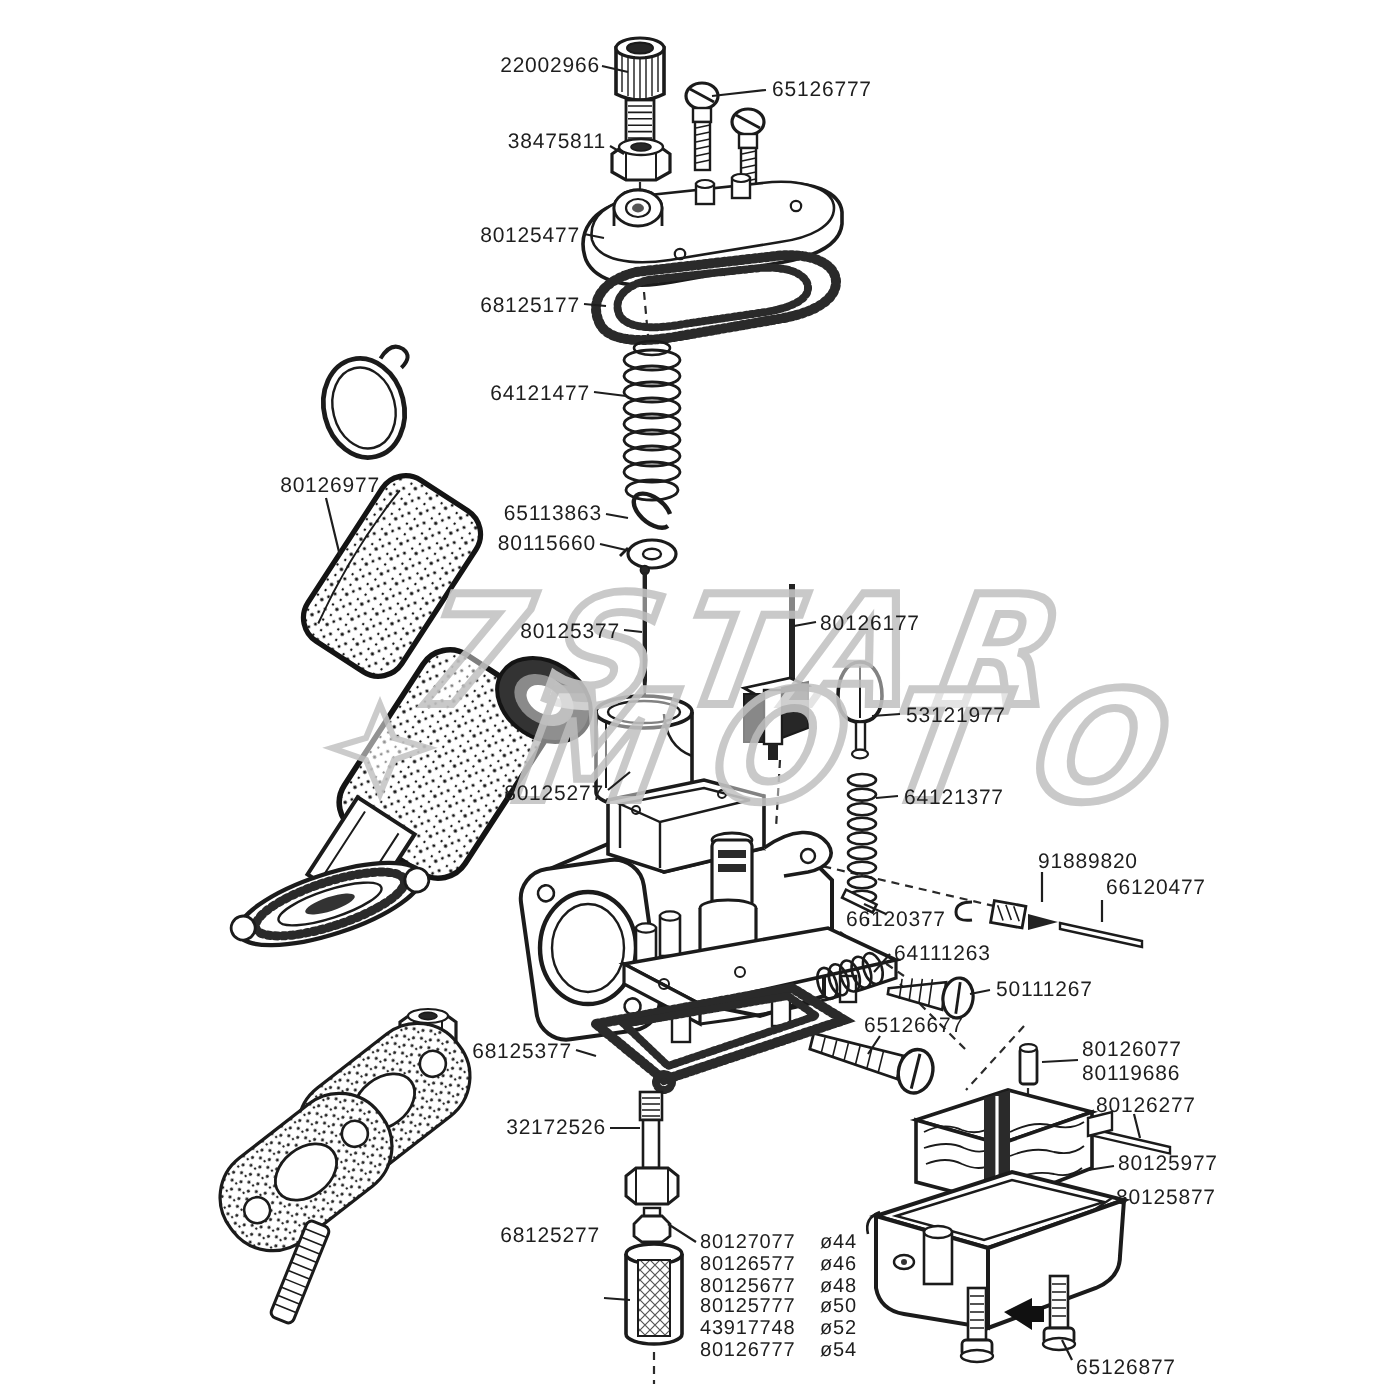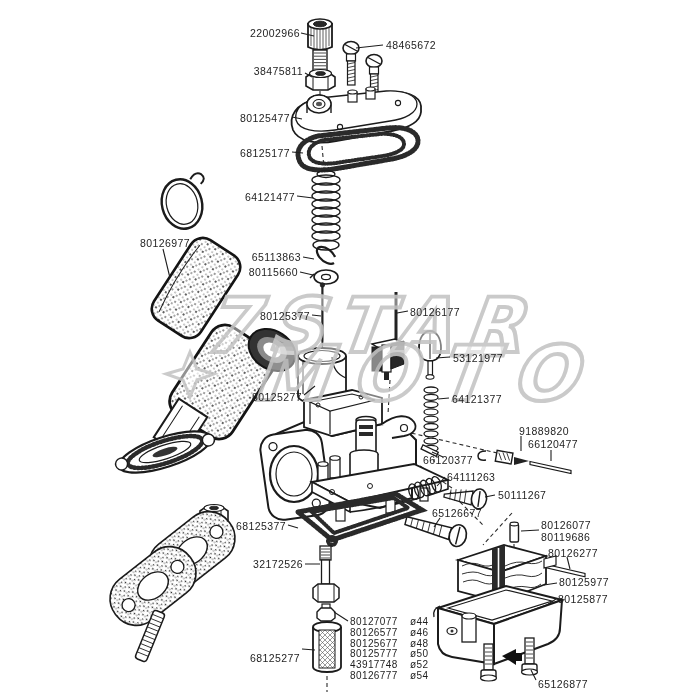--- a/index.html
+++ b/index.html
@@ -393,47 +393,47 @@
     <path class="ldr" d="M301,33 L314,36 M383,45 L356,48 M305,73 L312,77 M292,117 L302,119
       M292,152 L303,153 M297,196 L313,198 M163,249 L170,278 M303,257 L314,259 M300,272 L313,275
       M312,315 L321,316 M408,311 L397,313 M450,357 L436,358 M449,398 L438,399 M304,395 L315,386
       M521,436 L521,451 M551,450 L551,461 M443,457 L432,452 M445,477 L437,486 M495,495 L485,497
       M440,518 L434,527 M288,525 L298,528 M539,530 L521,531 M567,557 L570,569 M557,583 L544,585
       M556,599 L547,605 M305,564 L320,564 M302,649 L315,650 M334,612 L348,621 M536,680 L531,670"></path>
   </g>
 </svg>
 
   <div class="lbl" style="right:400px;top:27px">22002966</div>
-  <div class="lbl" style="left:386px;top:39px">48465672</div>
+  <div class="lbl" style="left:386px;top:39px">65126777</div>
   <div class="lbl" style="right:397px;top:65px">38475811</div>
   <div class="lbl" style="right:410px;top:112px">80125477</div>
   <div class="lbl" style="right:410px;top:147px">68125177</div>
   <div class="lbl" style="right:405px;top:191px">64121477</div>
   <div class="lbl" style="right:510px;top:237px">80126977</div>
   <div class="lbl" style="right:399px;top:251px">65113863</div>
   <div class="lbl" style="right:402px;top:266px">80115660</div>
   <div class="lbl" style="right:390px;top:310px">80125377</div>
   <div class="lbl" style="left:410px;top:306px">80126177</div>
   <div class="lbl" style="left:453px;top:352px">53121977</div>
   <div class="lbl" style="left:452px;top:393px">64121377</div>
   <div class="lbl" style="right:398px;top:391px">80125277</div>
   <div class="lbl" style="left:519px;top:425px">91889820</div>
-  <div class="lbl" style="left:528px;top:438px">66120477</div>
+  <div class="lbl" style="left:553px;top:438px">66120477</div>
   <div class="lbl" style="left:423px;top:454px">66120377</div>
   <div class="lbl" style="left:447px;top:471px">64111263</div>
   <div class="lbl" style="left:498px;top:489px">50111267</div>
   <div class="lbl" style="left:432px;top:507px">65126677</div>
   <div class="lbl" style="right:414px;top:520px">68125377</div>
   <div class="lbl" style="left:541px;top:519px">80126077</div>
   <div class="lbl" style="left:541px;top:531px">80119686</div>
   <div class="lbl" style="left:548px;top:547px">80126277</div>
   <div class="lbl" style="left:559px;top:576px">80125977</div>
   <div class="lbl" style="left:558px;top:593px">80125877</div>
   <div class="lbl" style="right:397px;top:558px">32172526</div>
-  <div class="lbl" style="right:400px;top:652px">68125277</div>
+  <div class="lbl" style="right:400px;top:612px">68125277</div>
   <div class="lbl" style="left:538px;top:678px">65126877</div>
 
   <div class="jets">
     <div class="jrow">
         <span class="p">80127077</span>
         <span>ø44</span>
       </div>
     <div class="jrow">
         <span class="p">80126577</span>
         <span>ø46</span>

